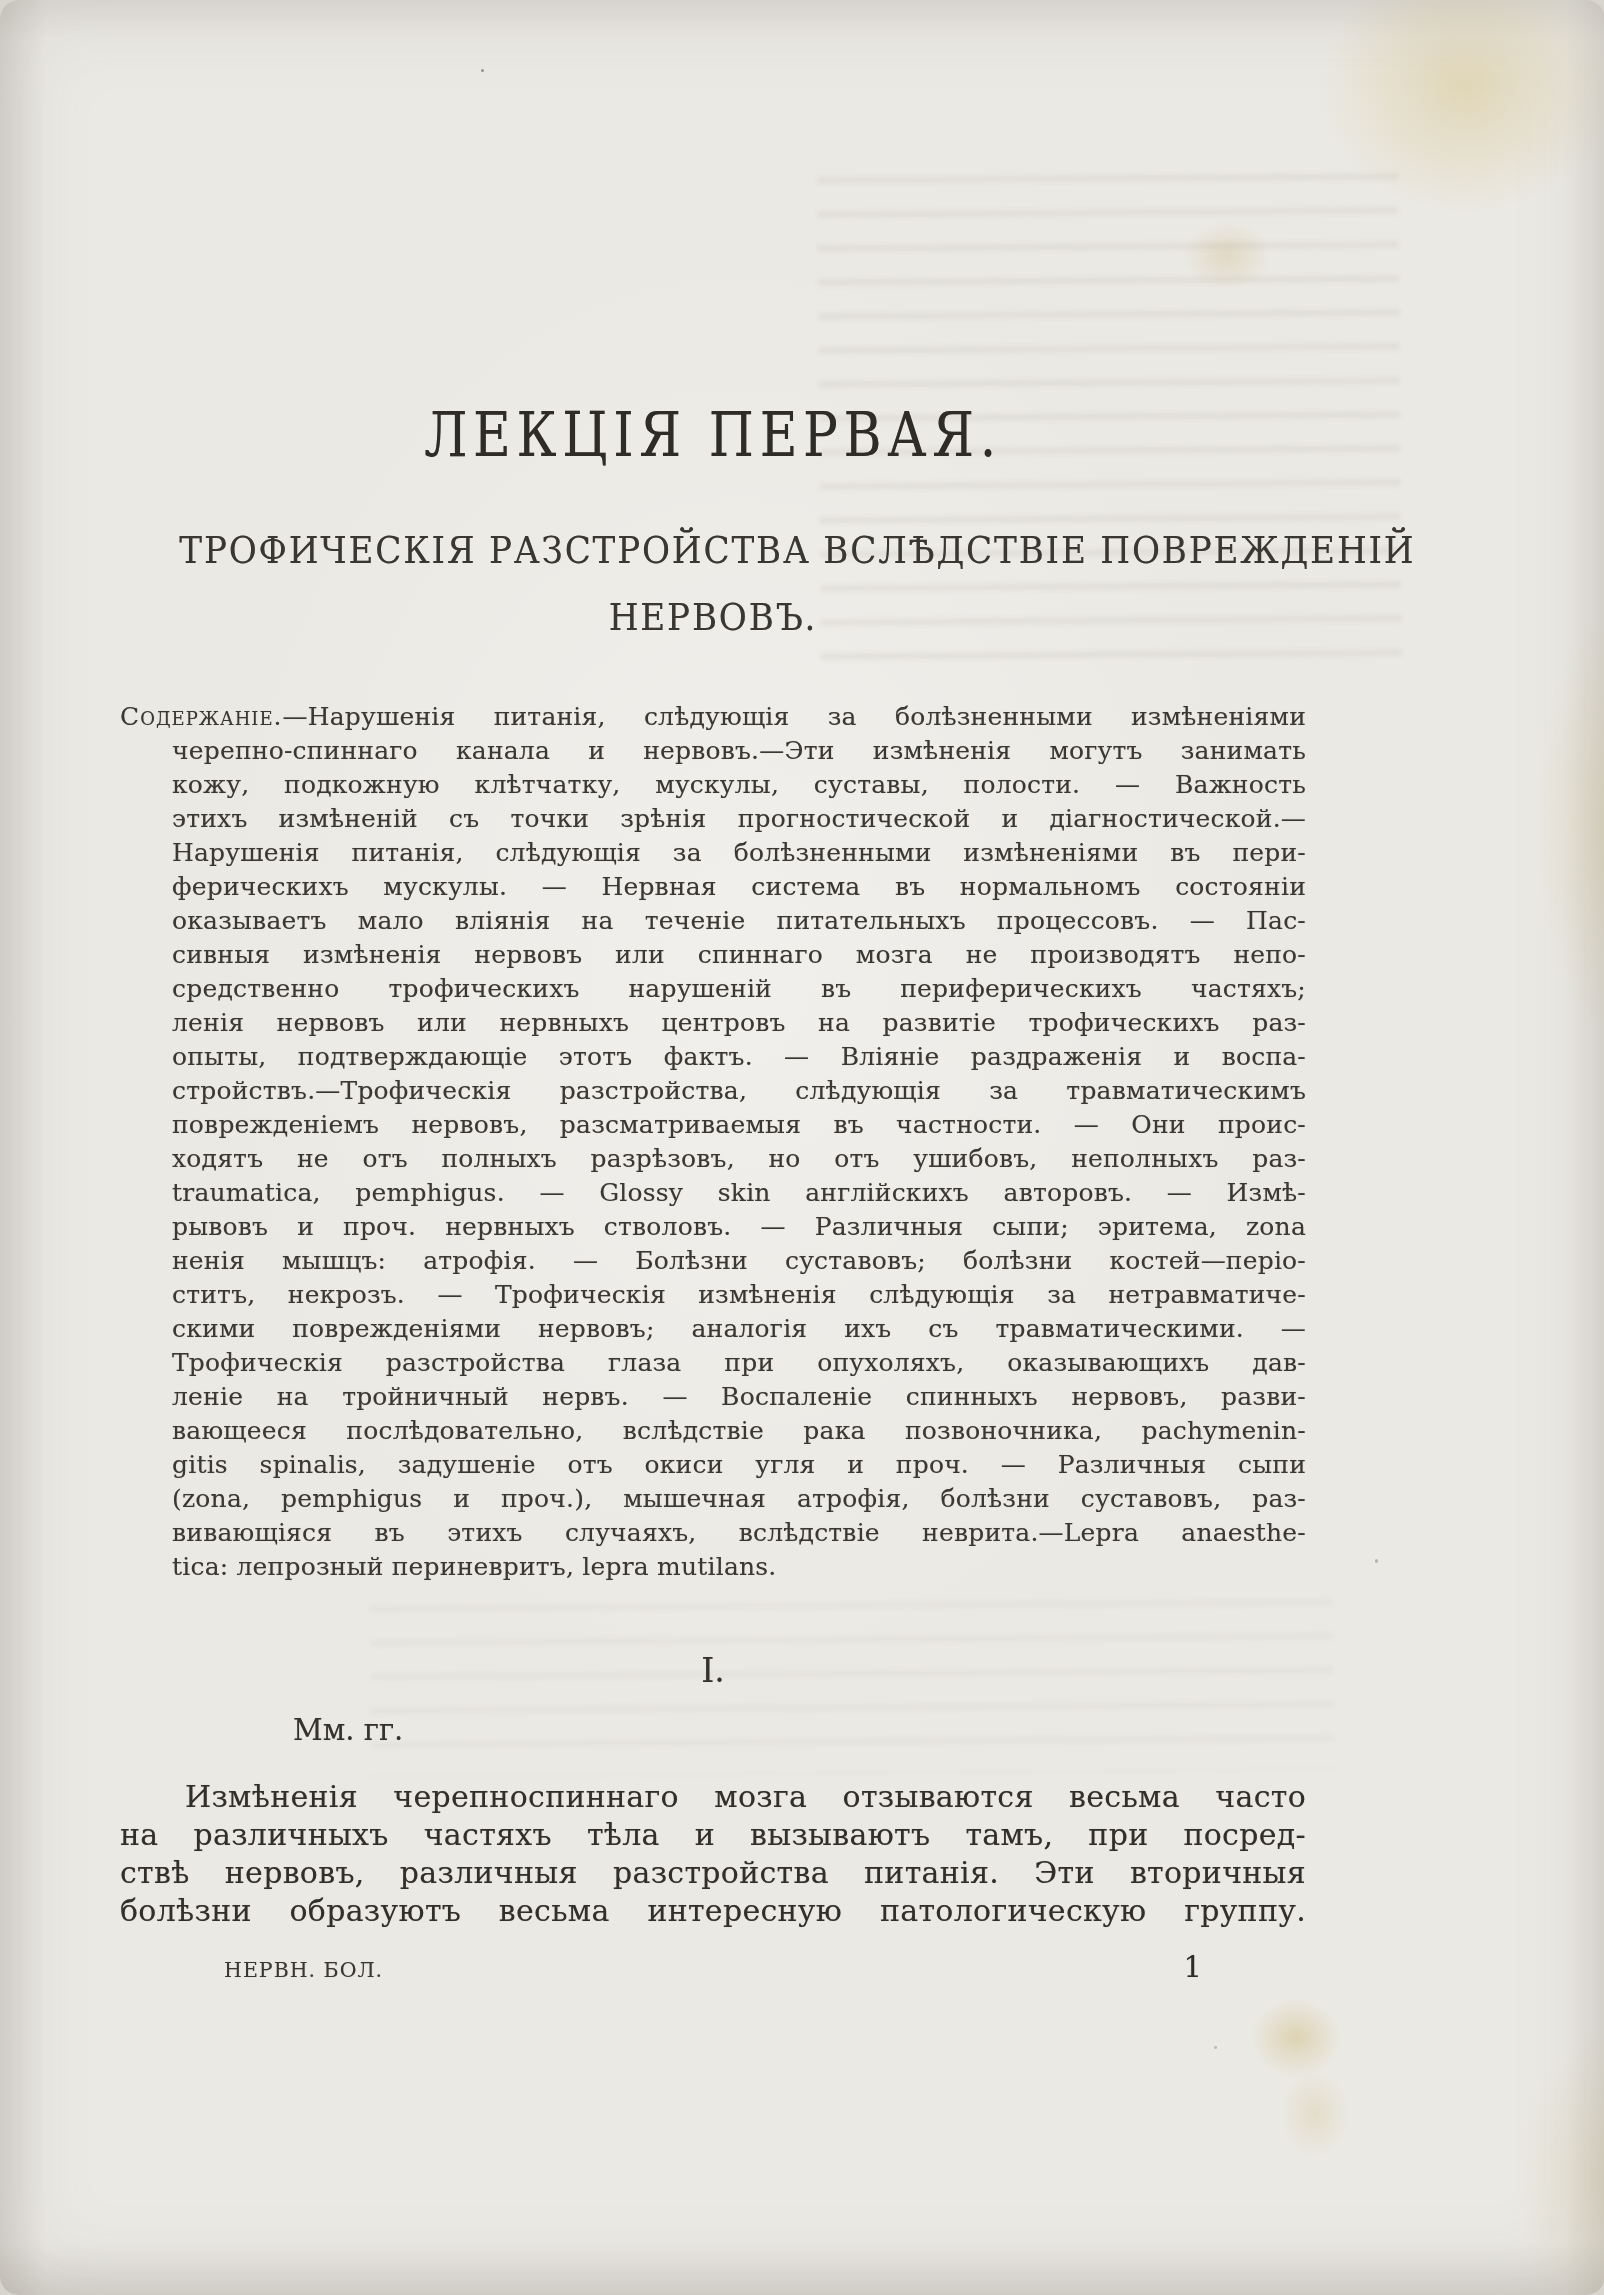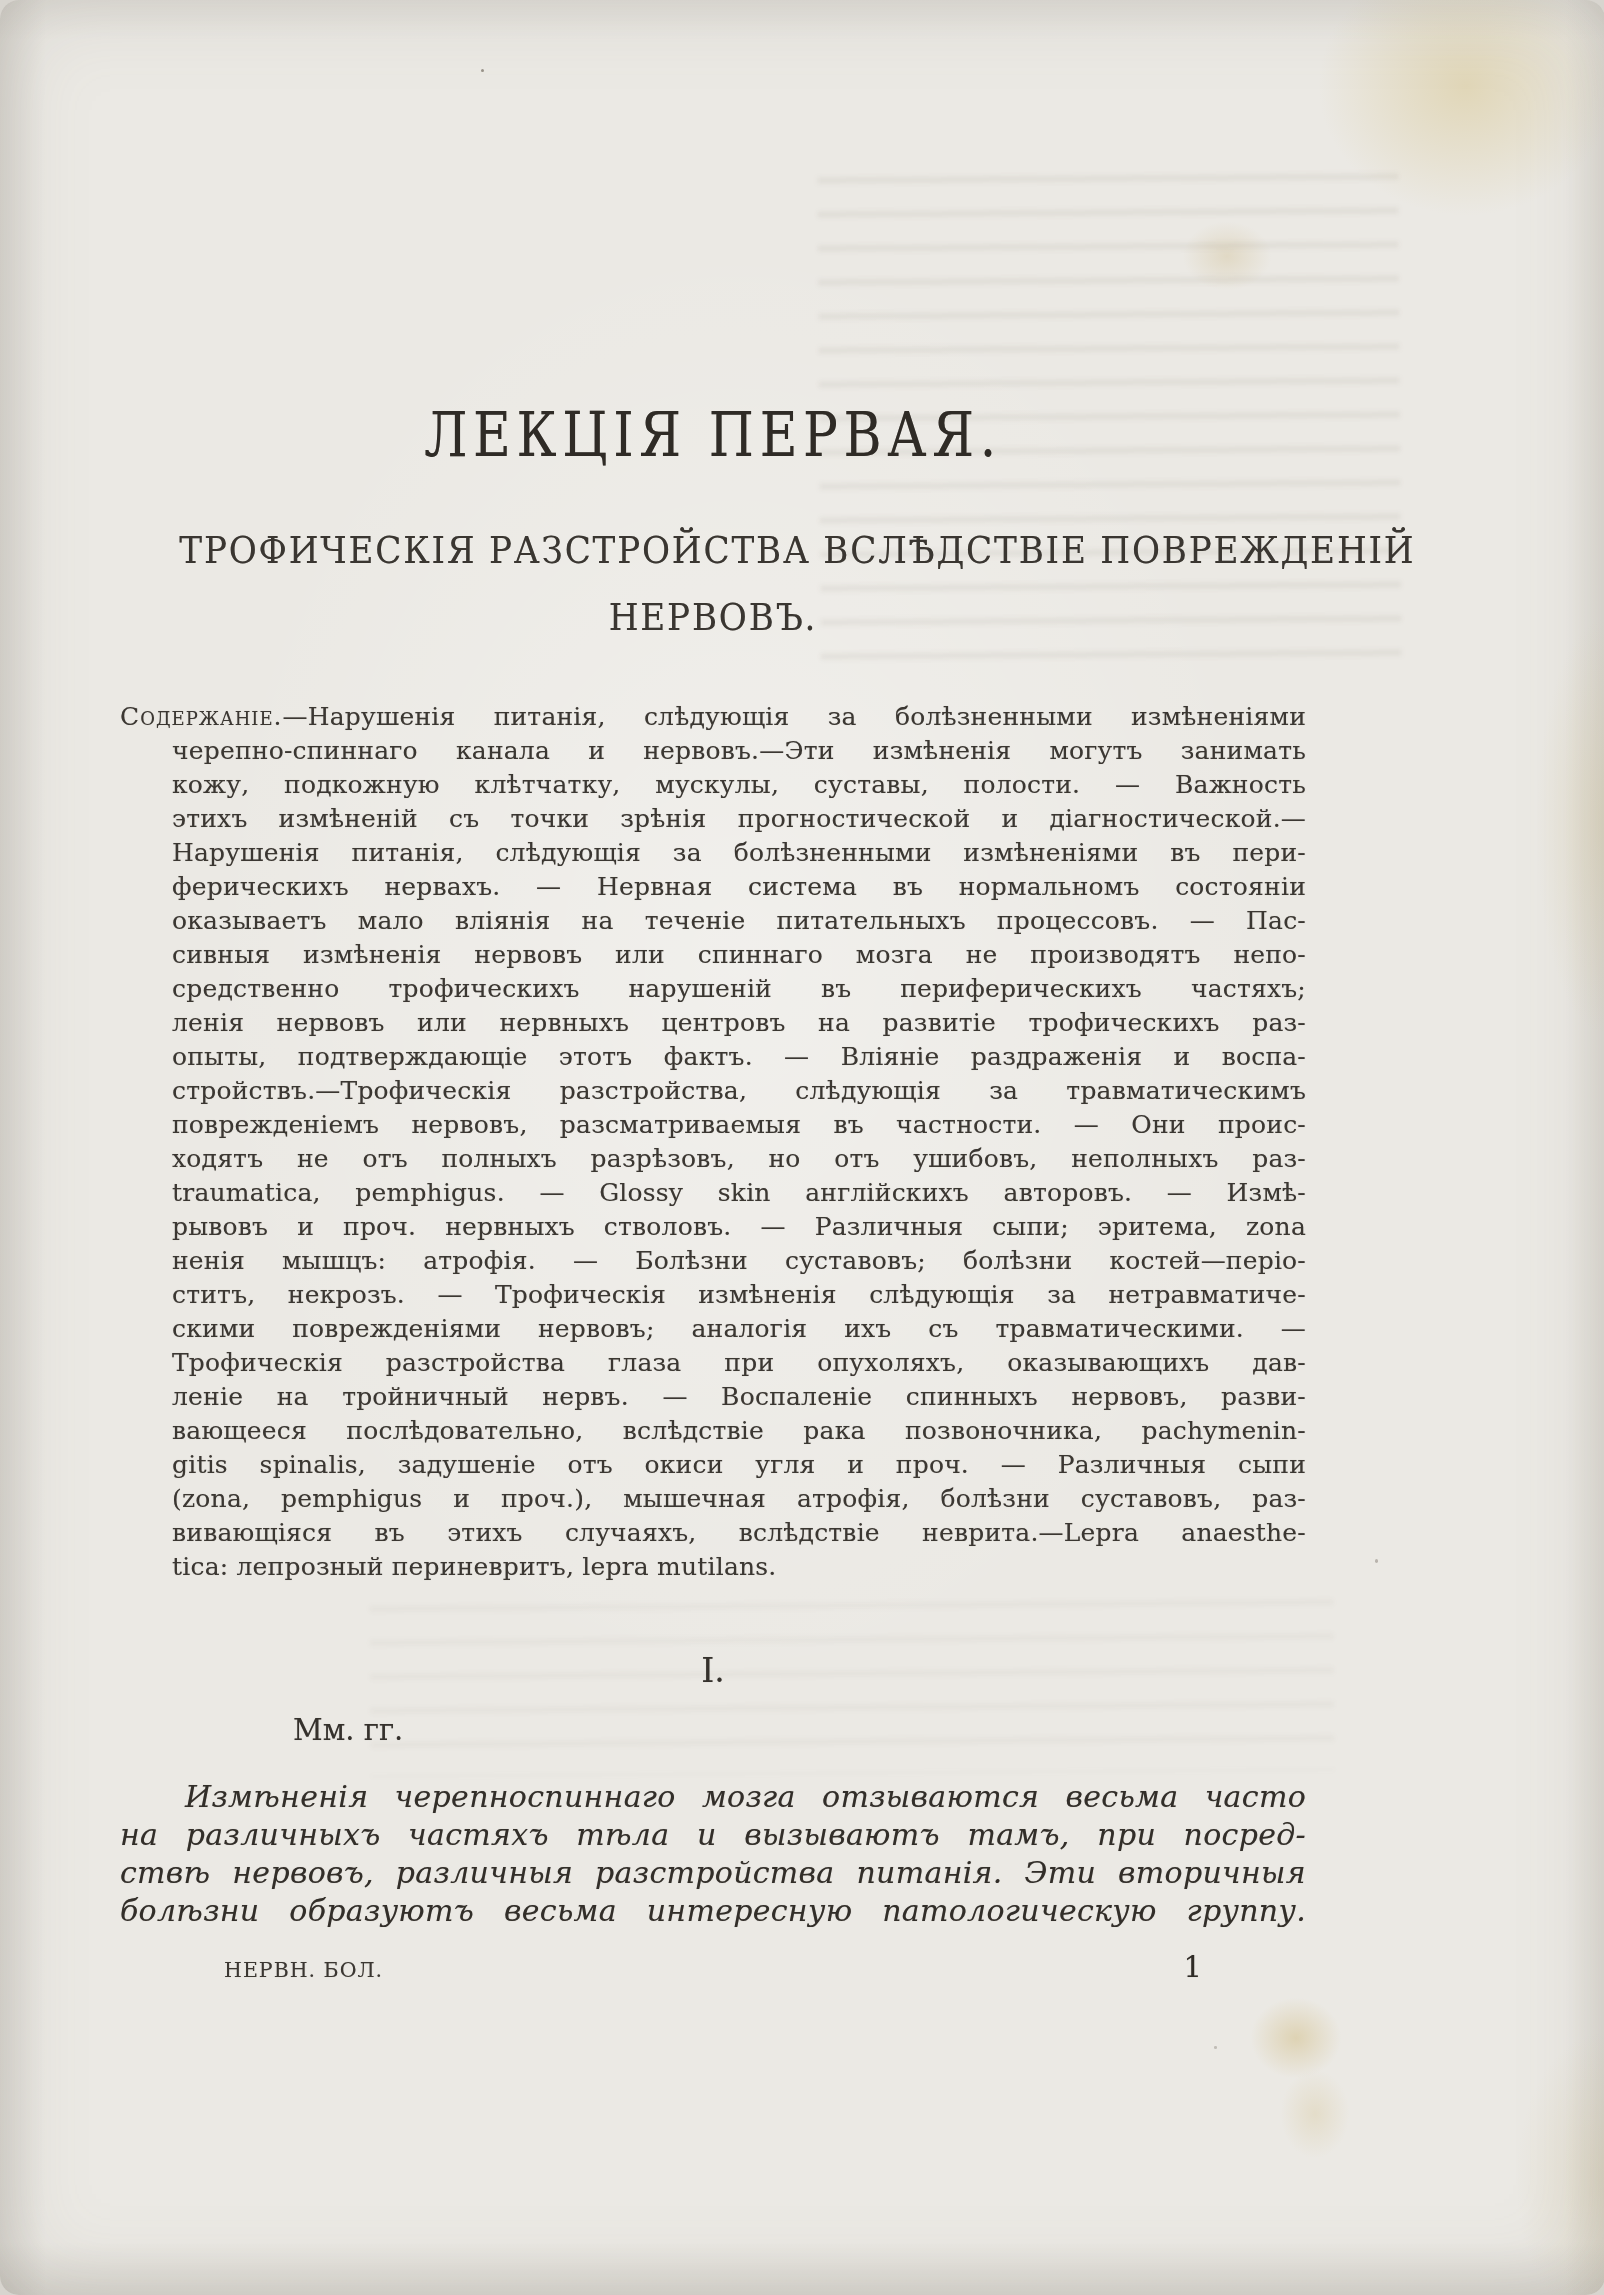--- a/index.html
+++ b/index.html
@@ -73,21 +73,21 @@
   .salutation{
     position:absolute;left:173px;top:1712px;
     font-size:29px;line-height:37px;color:#35312c;
     text-shadow:0 0 0.7px rgba(53,49,44,0.4);
   }
   .bodypara{
     position:absolute;left:0;top:1778px;width:1186px;
     font-size:30px;line-height:38px;letter-spacing:0.3px;
     color:#322e29;text-shadow:0 0 0.7px rgba(50,46,41,0.4);
   }
-  .pline{text-align:justify;text-align-last:justify;font-style:italic;}
+  .pline{text-align:justify;text-align-last:justify;}
   .pline.first{ text-indent:65px; }
   .footer{
     position:absolute;left:0;top:1950px;width:1186px;
     display:flex;align-items:baseline;
   }
   .signature{
     margin-left:104px;
     font-size:20.5px;letter-spacing:1px;color:#3b3732;
     text-shadow:0 0 0.7px rgba(59,55,50,0.35);
   }
@@ -114,21 +114,21 @@
 
     <div class="subtitle s1">ТРОФИЧЕСКІЯ РАЗСТРОЙСТВА ВСЛѢДСТВІЕ ПОВРЕЖДЕНІЙ</div>
     <div class="subtitle s2">НЕРВОВЪ.</div>
 
     <div class="summary">
       <div class="sline"><span class="sc">Содержаніе.</span><span>—Нарушенія питанія, слѣдующія за болѣзненными измѣненіями</span></div>
       <div class="sline ind">черепно-спиннаго канала и нервовъ.—Эти измѣненія могутъ занимать</div>
       <div class="sline ind">кожу, подкожную клѣтчатку, мускулы, суставы, полости. — Важность</div>
       <div class="sline ind">этихъ измѣненій съ точки зрѣнія прогностической и діагностической.—</div>
       <div class="sline ind">Нарушенія питанія, слѣдующія за болѣзненными измѣненіями въ пери-</div>
-      <div class="sline ind">ферическихъ нервахъ. — Нервная система въ нормальномъ состояніи</div>
+      <div class="sline ind">ферическихъ мускулы. — Нервная система въ нормальномъ состояніи</div>
       <div class="sline ind">оказываетъ мало вліянія на теченіе питательныхъ процессовъ. — Пас-</div>
       <div class="sline ind">сивныя измѣненія нервовъ или спиннаго мозга не производятъ непо-</div>
       <div class="sline ind">средственно трофическихъ нарушеній въ периферическихъ частяхъ;</div>
       <div class="sline ind">ленія нервовъ или нервныхъ центровъ на развитіе трофическихъ раз-</div>
       <div class="sline ind">опыты, подтверждающіе этотъ фактъ. — Вліяніе раздраженія и воспа-</div>
       <div class="sline ind">стройствъ.—Трофическія разстройства, слѣдующія за травматическимъ</div>
       <div class="sline ind">поврежденіемъ нервовъ, разсматриваемыя въ частности. — Они проис-</div>
       <div class="sline ind">ходятъ не отъ полныхъ разрѣзовъ, но отъ ушибовъ, неполныхъ раз-</div>
       <div class="sline ind">traumatica, pemphigus. — Glossy skin англійскихъ авторовъ. — Измѣ-</div>
       <div class="sline ind">рывовъ и проч. нервныхъ стволовъ. — Различныя сыпи; эритема, zona</div>

